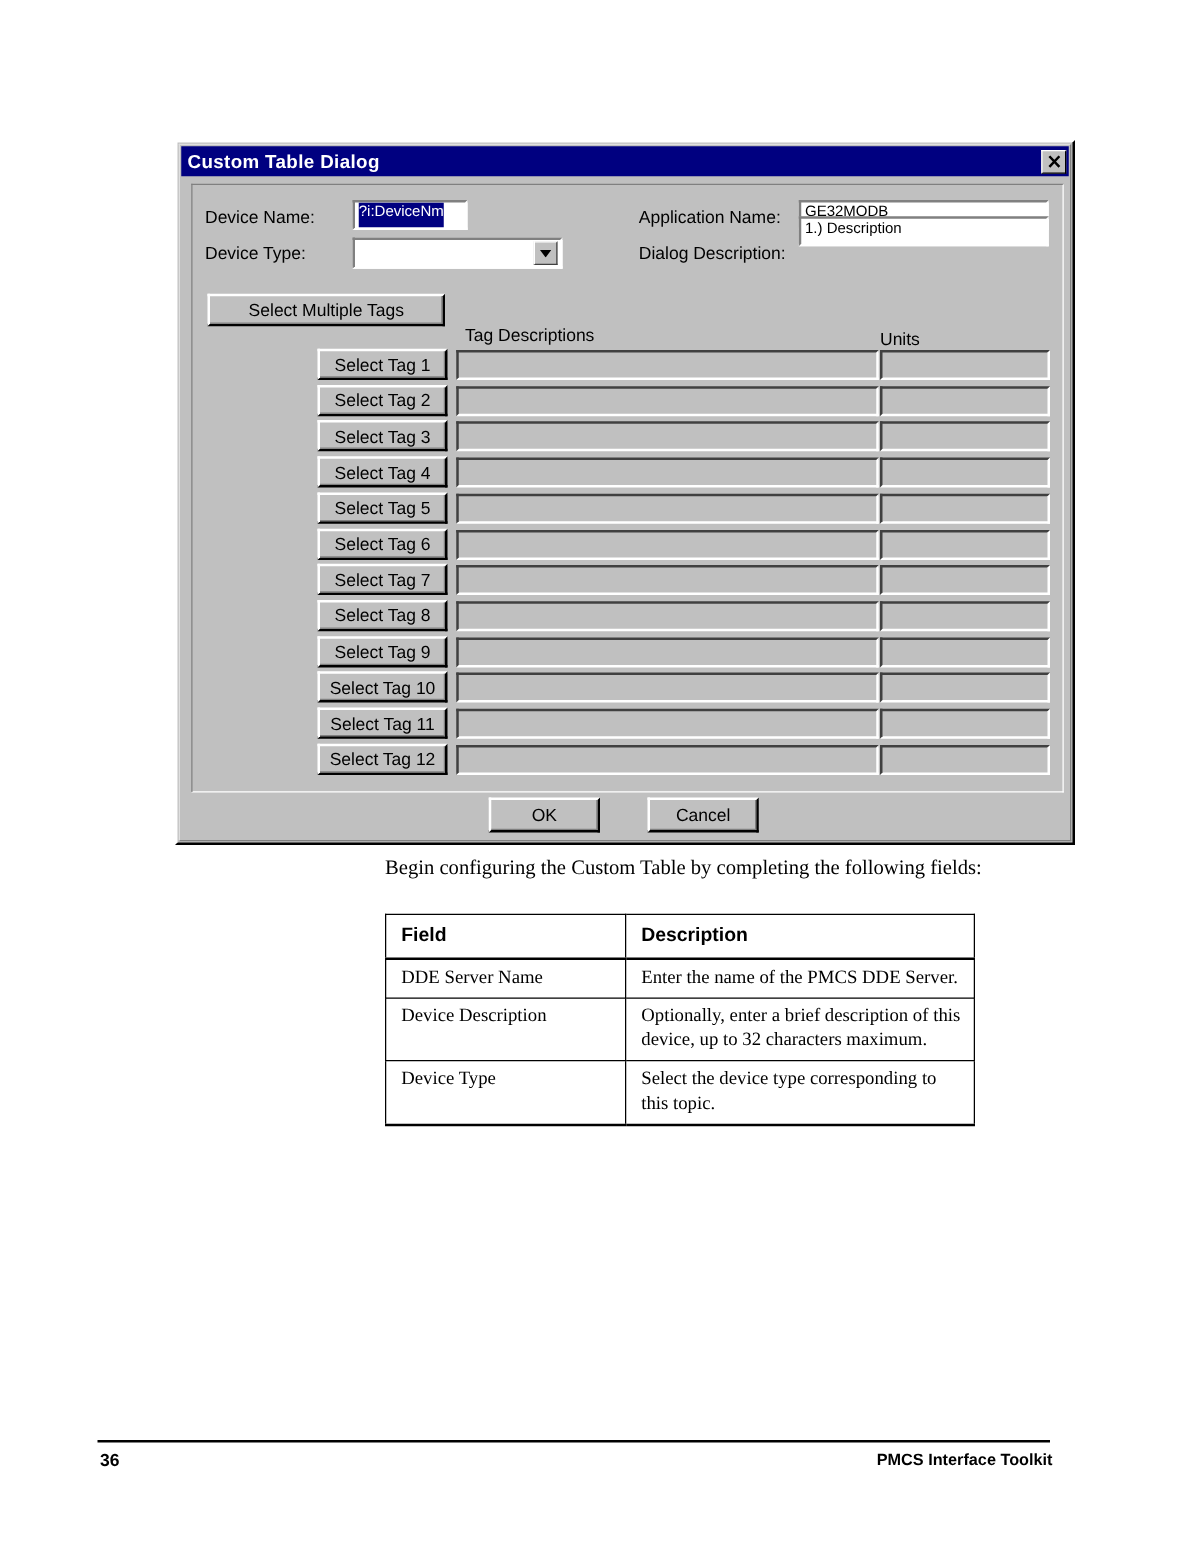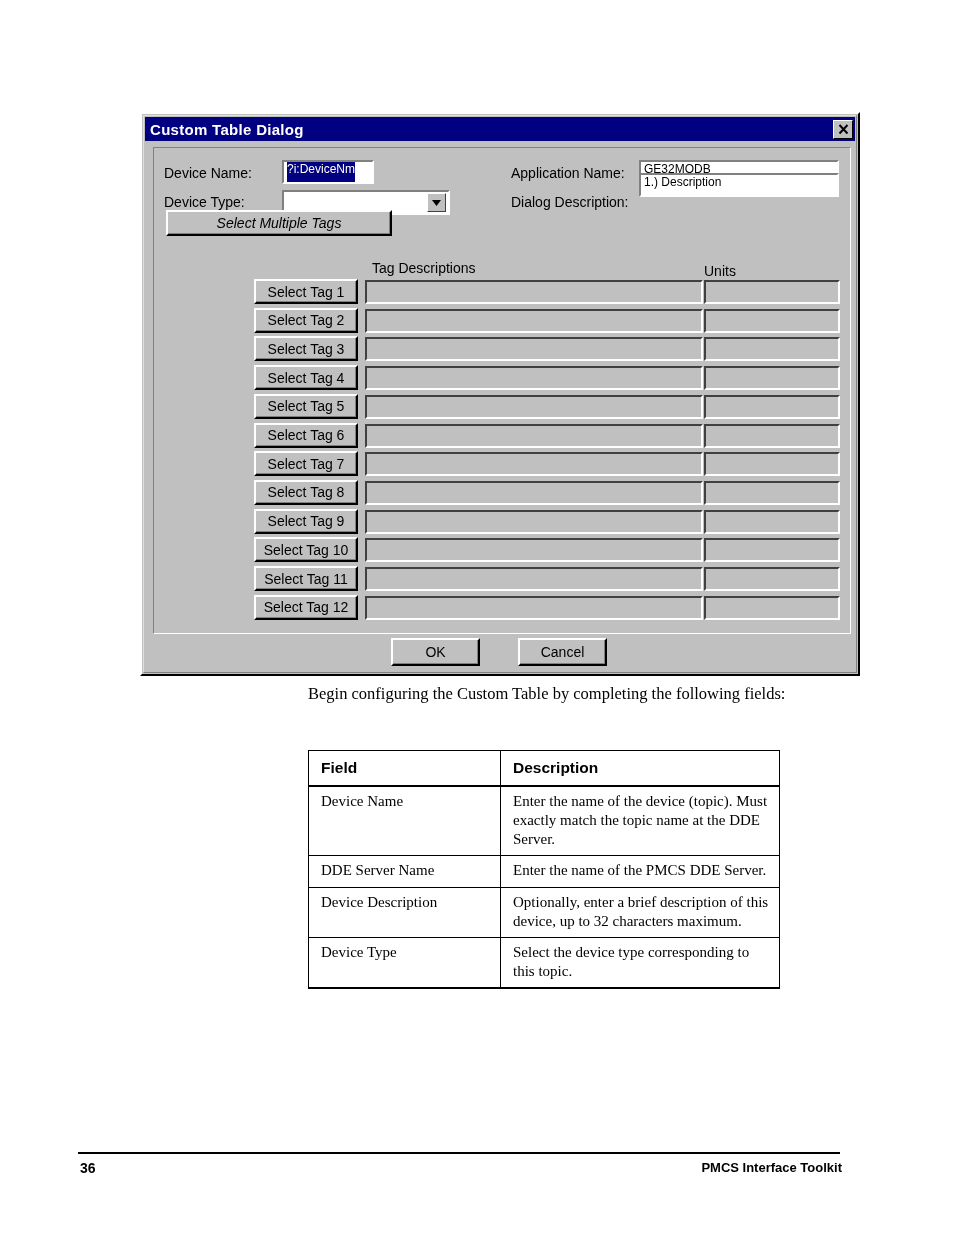--- a/index.html
+++ b/index.html
@@ -219,21 +219,20 @@
   }
 
   table.field-table {
     position: absolute;
     left: 308px;
     top: 731px;
     width: 472px;
     border-collapse: collapse;
     font-family: "Liberation Serif", serif;
     font-size: 15px;
-    margin-top: 19px;
   }
   table.field-table td, table.field-table th {
     border: 1px solid #000000;
     padding: 5px 9px 6px 12px;
     vertical-align: top;
     text-align: left;
     line-height: 1.28;
   }
   table.field-table thead th {
     font-family: "Liberation Sans", sans-serif;
@@ -312,21 +311,21 @@
         <path d="M0 0 L9 0 L4.5 6 Z" fill="#000000"></path>
       </svg>
     </span>
   </div>
 
   <div class="field-label" style="left:369px; top:80px;">Dialog Description:</div>
   <div class="textbox" style="left:497px; top:59px; width:200px; height:24px;">
     <span>1.) Description</span>
   </div>
 
-  <div class="btn" style="left:24px; top:96px; width:226px; height:26px;font-style:italic;">Select Multiple Tags</div>
+  <div class="btn" style="left:24px; top:121px; width:190px; height:26px;">Select Multiple Tags</div>
 
   <div class="col-header" style="left:230px; top:146px;">Tag Descriptions</div>
   <div class="col-header" style="left:562px; top:149px;">Units</div>
 
   <div id="tag-rows-host">
       <div class="btn" style="left: 112px; top: 165px; width: 104px; height: 25px;">Select Tag 1</div>
       <div class="greybox" style="left: 223px; top: 166px; width: 338px; height: 24px;"></div>
       <div class="greybox" style="left: 562px; top: 166px; width: 136px; height: 24px;"></div>
       <div class="btn" style="left: 112px; top: 193.7px; width: 104px; height: 25px;">Select Tag 2</div>
       <div class="greybox" style="left: 223px; top: 194.7px; width: 338px; height: 24px;"></div>
@@ -371,24 +370,20 @@
 
 <table class="field-table">
   <thead>
     <tr>
       <th class="col-field">Field</th>
       <th>Description</th>
     </tr>
   </thead>
   <tbody id="field-table-body">
       <tr>
-        <td class="col-field">Device Name</td>
-        <td>Enter the name of the device (topic). Must exactly match the topic name at the DDE Server.</td>
-      </tr>
-      <tr>
         <td class="col-field">DDE Server Name</td>
         <td>Enter the name of the PMCS DDE Server.</td>
       </tr>
       <tr>
         <td class="col-field">Device Description</td>
         <td>Optionally, enter a brief description of this device, up to 32 characters maximum.</td>
       </tr>
       <tr>
         <td class="col-field">Device Type</td>
         <td>Select the device type corresponding to this topic.</td>

